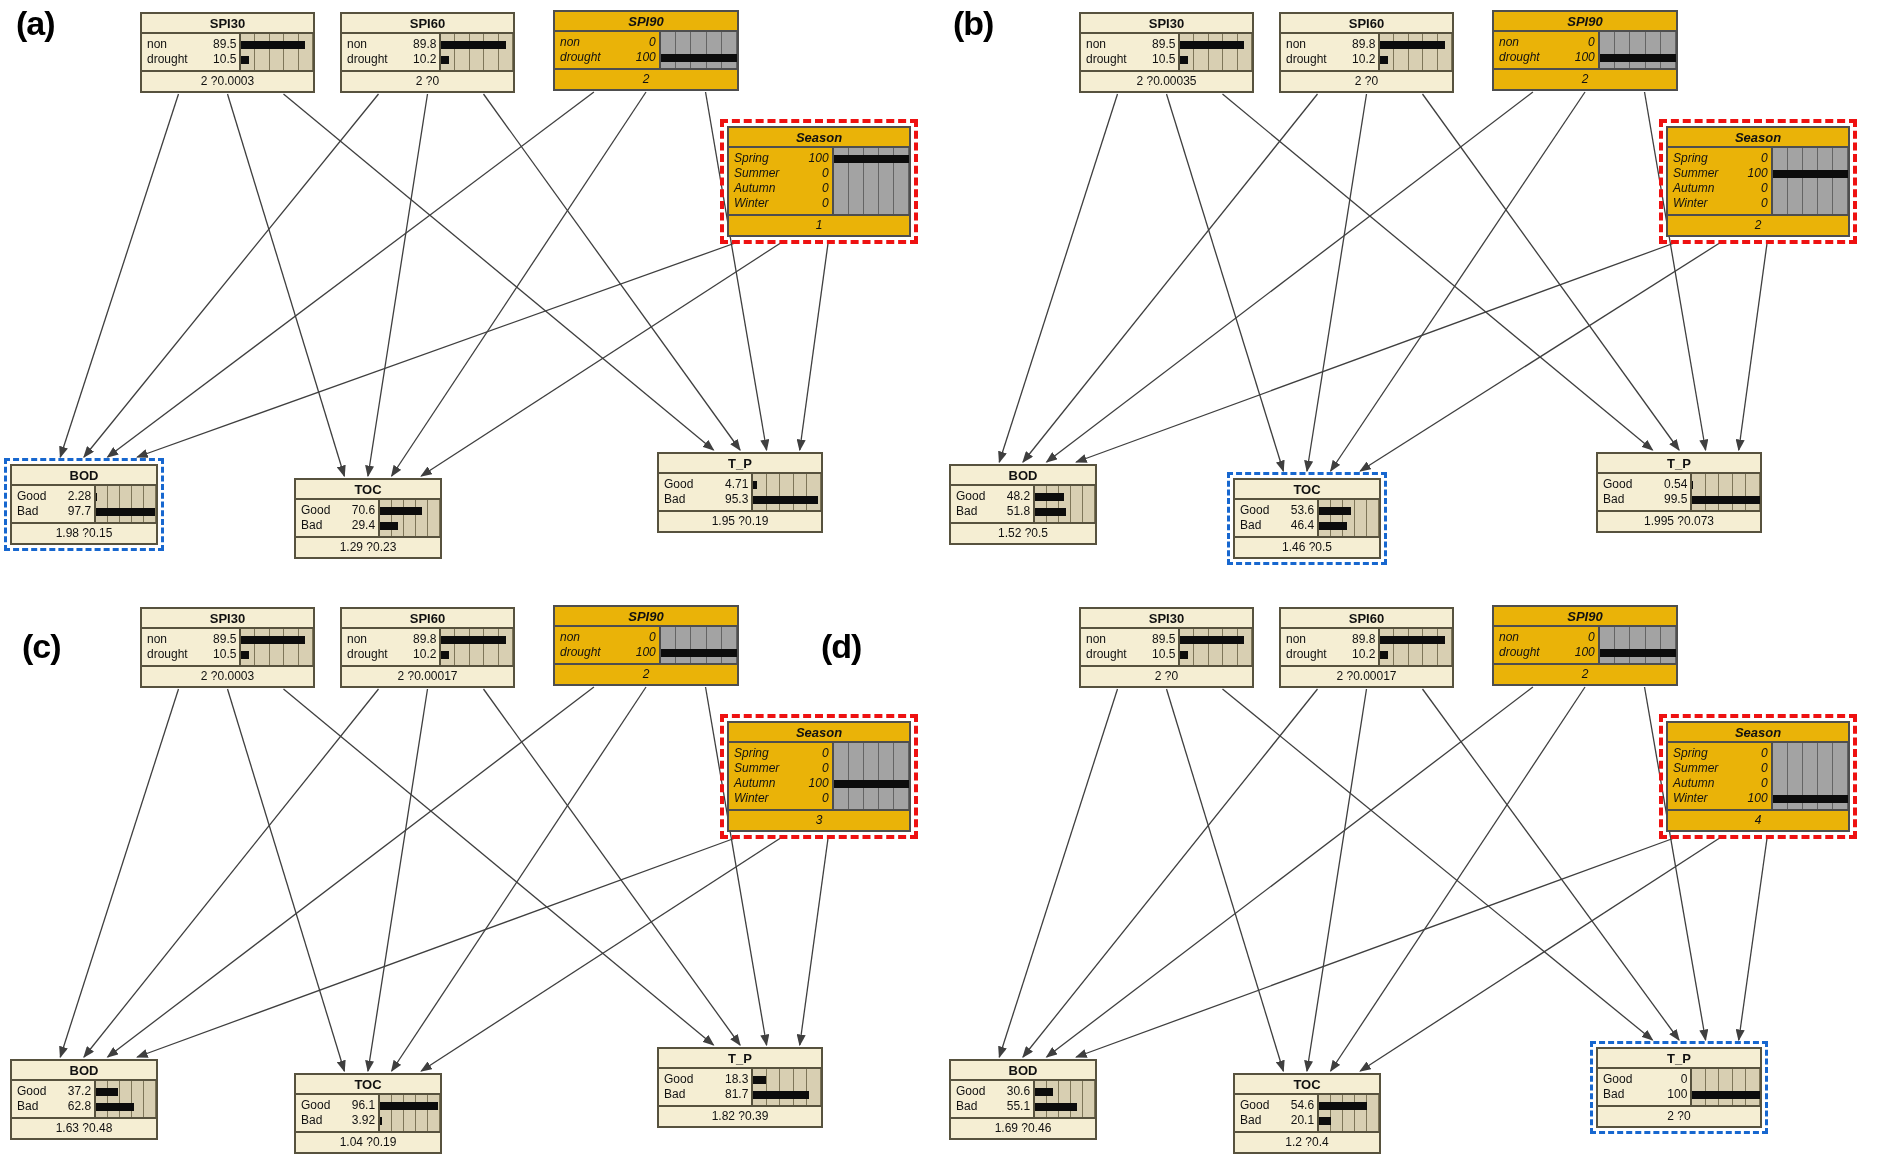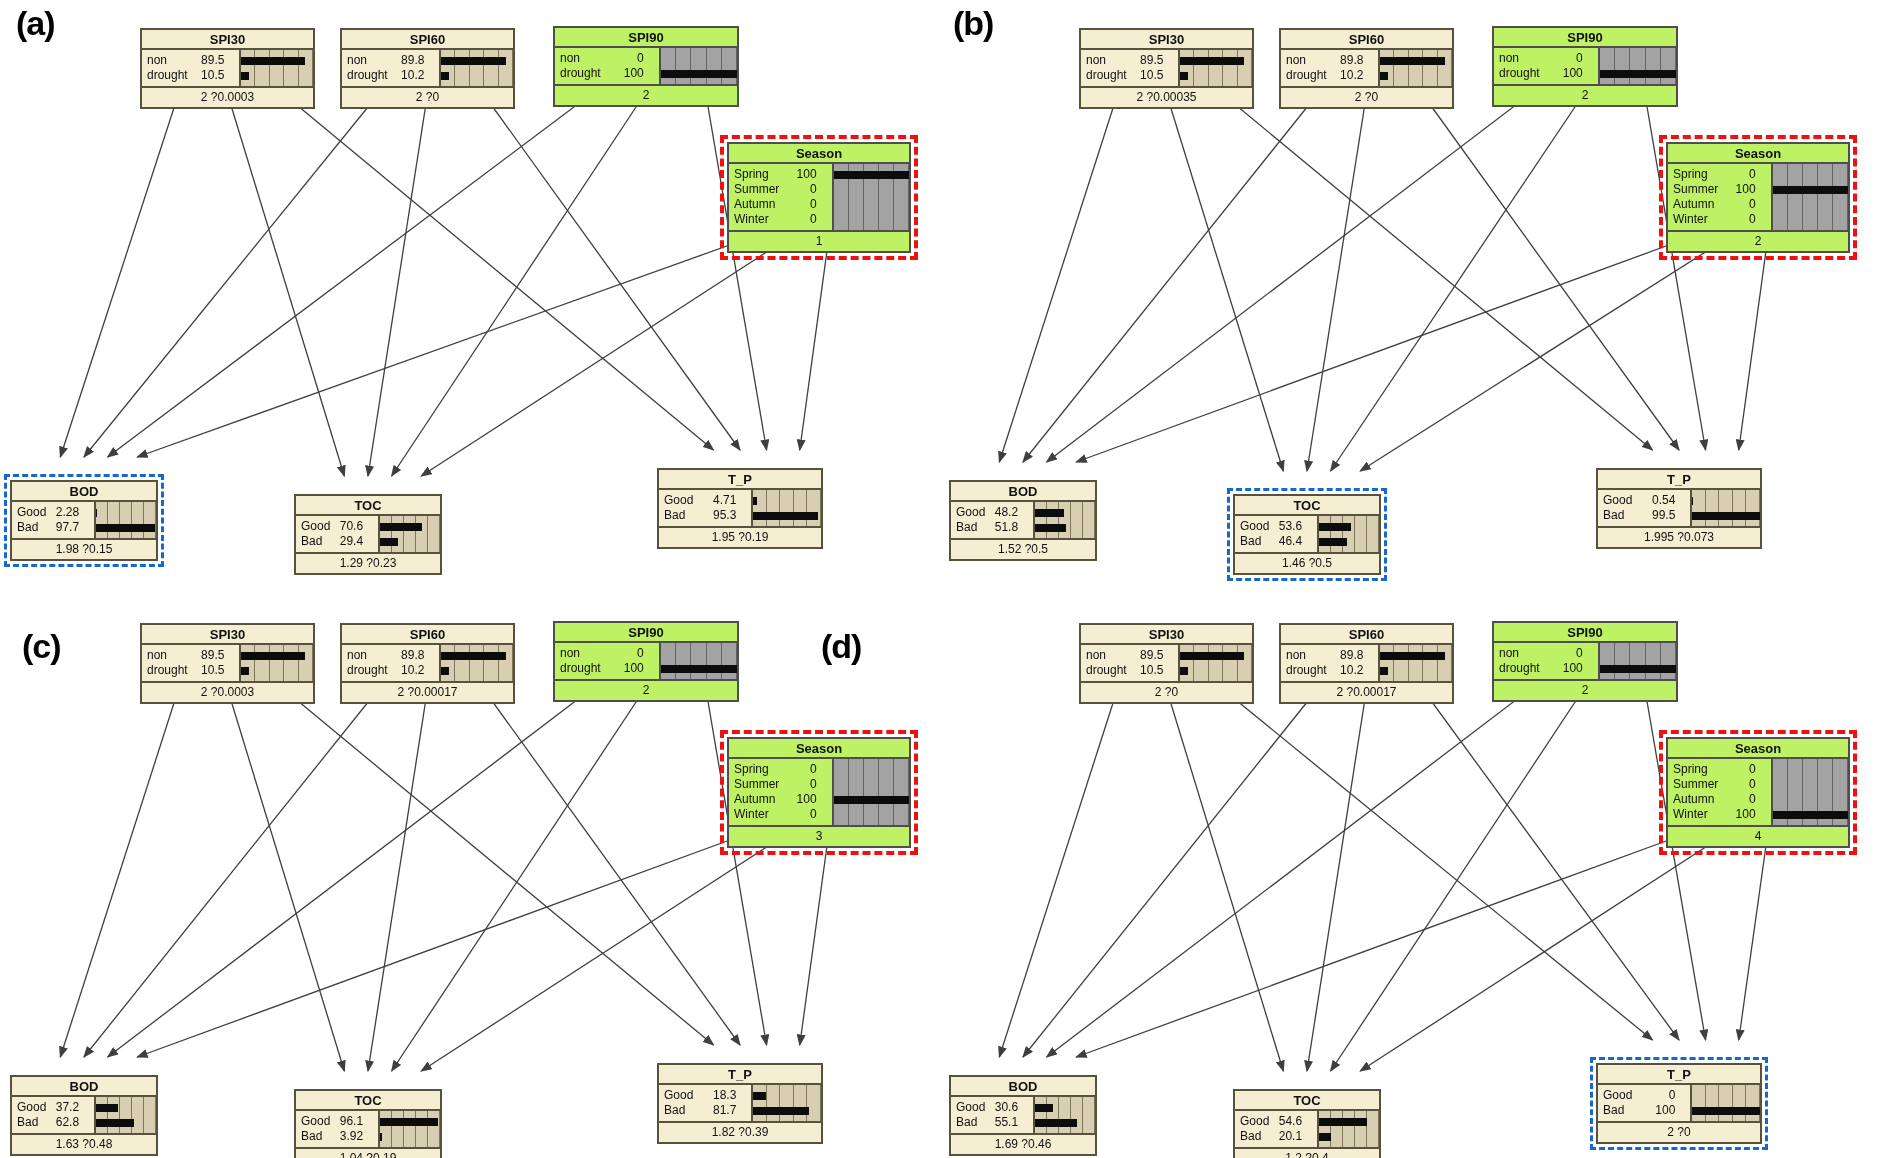--- a/index.html
+++ b/index.html
@@ -10,36 +10,36 @@
   .panel { position:absolute; }
   .panel-label {
     position:absolute; font-weight:bold; font-size:34px; color:#000;
     letter-spacing:-1px; line-height:1;
   }
   .edges { position:absolute; left:0; top:0; pointer-events:none; }
 
   .node {
     position:absolute; box-sizing:border-box;
     border:2px solid #57523e; background:#f5eed3;
-    font-size:12px; color:#111;margin-top:16px;
+    font-size:12px; color:#111;
   }
-  .node.gray { background:#bef264; border-color:#4e4e4e; }
+  .node.gray { background:#eab308; border-color:#4e4e4e;font-style:italic; }
 
   .node-title {
     font-weight:bold; font-size:13px; text-align:center;
     padding:2px 2px 1px 2px; border-bottom:2px solid #57523e;
     white-space:nowrap; overflow:hidden;
   }
   .gray .node-title { border-bottom-color:#4e4e4e; }
 
   .node-body { display:flex; align-items:stretch; border-bottom:2px solid #57523e; }
   .gray .node-body { border-bottom-color:#4e4e4e; }
 
   .states {
-    width:57%; box-sizing:border-box; padding:3px 12px 3px 5px;
+    width:57%; box-sizing:border-box; padding:3px 0 3px 5px;
     display:flex; flex-direction:column; justify-content:center;
   }
   .state-row {
     display:flex; justify-content:space-between; white-space:nowrap;
     height:15px; line-height:15px; padding-right:3px; font-size:12px;
   }
   .state-row span:last-child { text-align:right; }
 
   .bars {
     flex:1; box-sizing:border-box; padding:3px 0;

